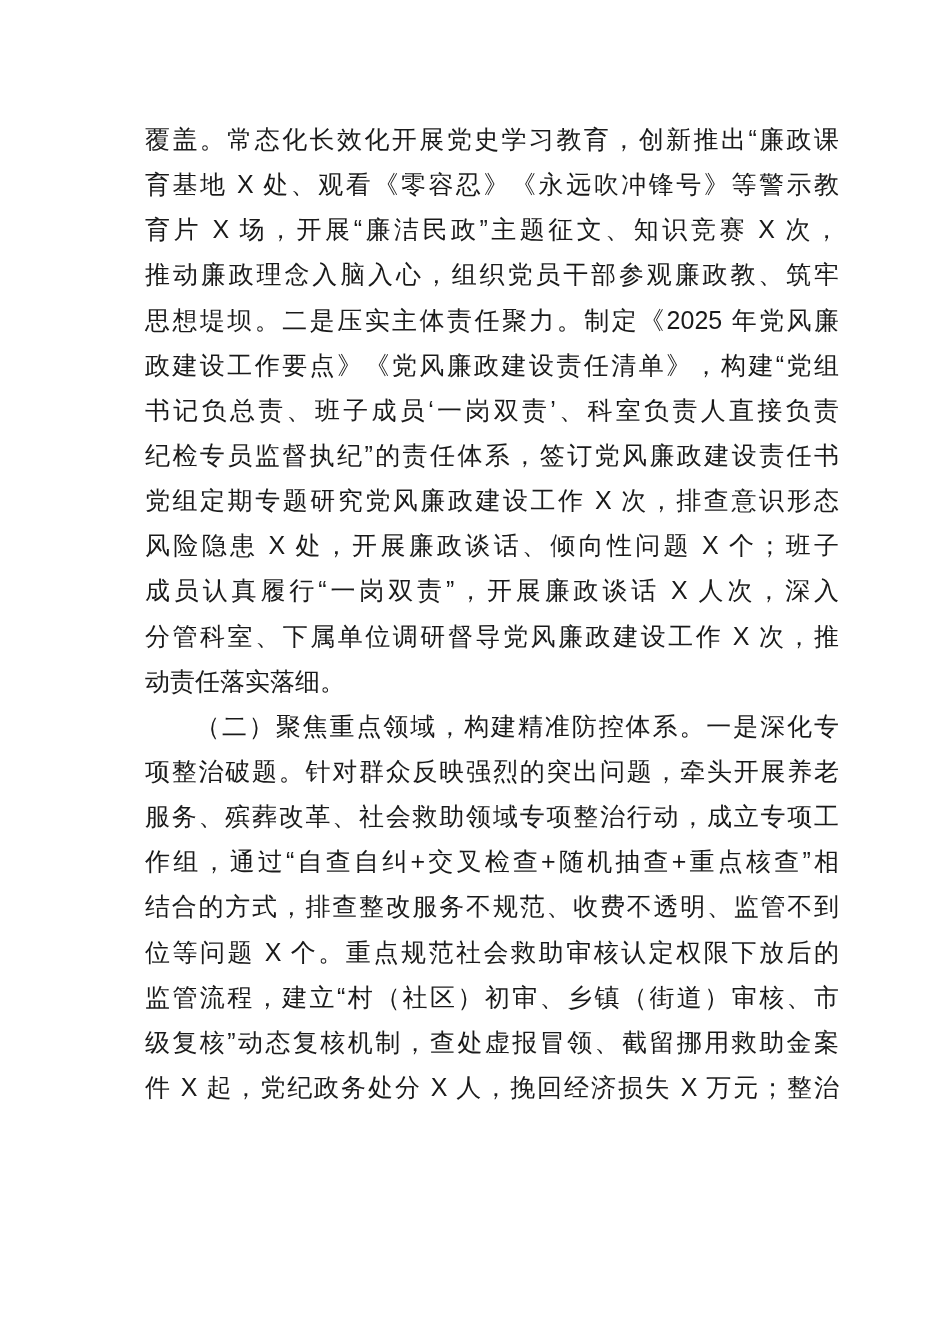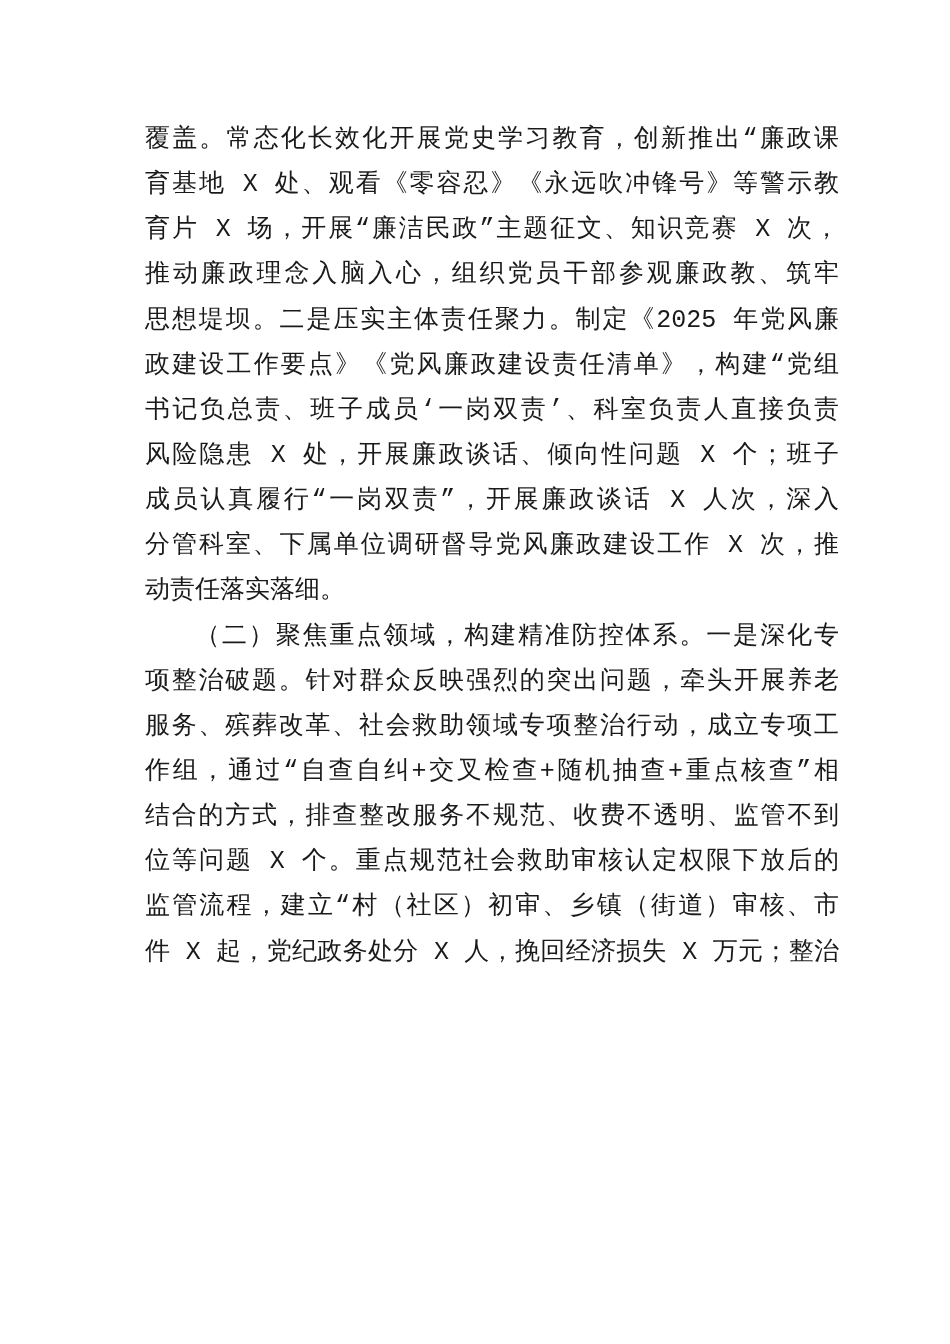--- a/index.html
+++ b/index.html
@@ -12,21 +12,21 @@
     width: 950px;
     height: 1344px;
     background: #ffffff;
     overflow: hidden;
   }
   .textblock {
     position: absolute;
     left: 145px;
     top: 117px;
     width: 694px;
-    font-family: Liberation Mono, monospace;
+    font-family: Liberation Sans, sans-serif;
     font-size: 25px;
     color: #1a1a1a;
   }
   .paragraph { margin: 0; padding: 0; }
   .line {
     height: 45.15px;
     line-height: 45.15px;
     white-space: nowrap;
     overflow: visible;
     text-align: justify;
@@ -46,29 +46,32 @@
 <div class="page">
   <div class="textblock" id="doc">
       <div class="paragraph">
         <div class="line">覆盖。常态化长效化开展党史学习教育，创新推出“廉政课</div>
         <div class="line">育基地 X 处、观看《零容忍》《永远吹冲锋号》等警示教</div>
         <div class="line">育片 X 场，开展“廉洁民政”主题征文、知识竞赛 X 次，</div>
         <div class="line">推动廉政理念入脑入心，组织党员干部参观廉政教、筑牢</div>
         <div class="line">思想堤坝。二是压实主体责任聚力。制定《2025 年党风廉</div>
         <div class="line">政建设工作要点》《党风廉政建设责任清单》，构建“党组</div>
         <div class="line">书记负总责、班子成员‘一岗双责’、科室负责人直接负责</div>
+        <div class="line">纪检专员监督执纪”的责任体系，签订党风廉政建设责任书</div>
+        <div class="line">党组定期专题研究党风廉政建设工作 X 次，排查意识形态</div>
         <div class="line">风险隐患 X 处，开展廉政谈话、倾向性问题 X 个；班子</div>
         <div class="line">成员认真履行“一岗双责”，开展廉政谈话 X 人次，深入</div>
         <div class="line">分管科室、下属单位调研督导党风廉政建设工作 X 次，推</div>
         <div class="line para-end">动责任落实落细。</div>
       </div>
       <div class="paragraph">
         <div class="line indent">（二）聚焦重点领域，构建精准防控体系。一是深化专</div>
         <div class="line">项整治破题。针对群众反映强烈的突出问题，牵头开展养老</div>
         <div class="line">服务、殡葬改革、社会救助领域专项整治行动，成立专项工</div>
         <div class="line">作组，通过“自查自纠+交叉检查+随机抽查+重点核查”相</div>
         <div class="line">结合的方式，排查整改服务不规范、收费不透明、监管不到</div>
         <div class="line">位等问题 X 个。重点规范社会救助审核认定权限下放后的</div>
         <div class="line">监管流程，建立“村（社区）初审、乡镇（街道）审核、市</div>
+        <div class="line">级复核”动态复核机制，查处虚报冒领、截留挪用救助金案</div>
         <div class="line">件 X 起，党纪政务处分 X 人，挽回经济损失 X 万元；整治</div>
       </div>
     </div>
 </div>
 
 </body></html>

